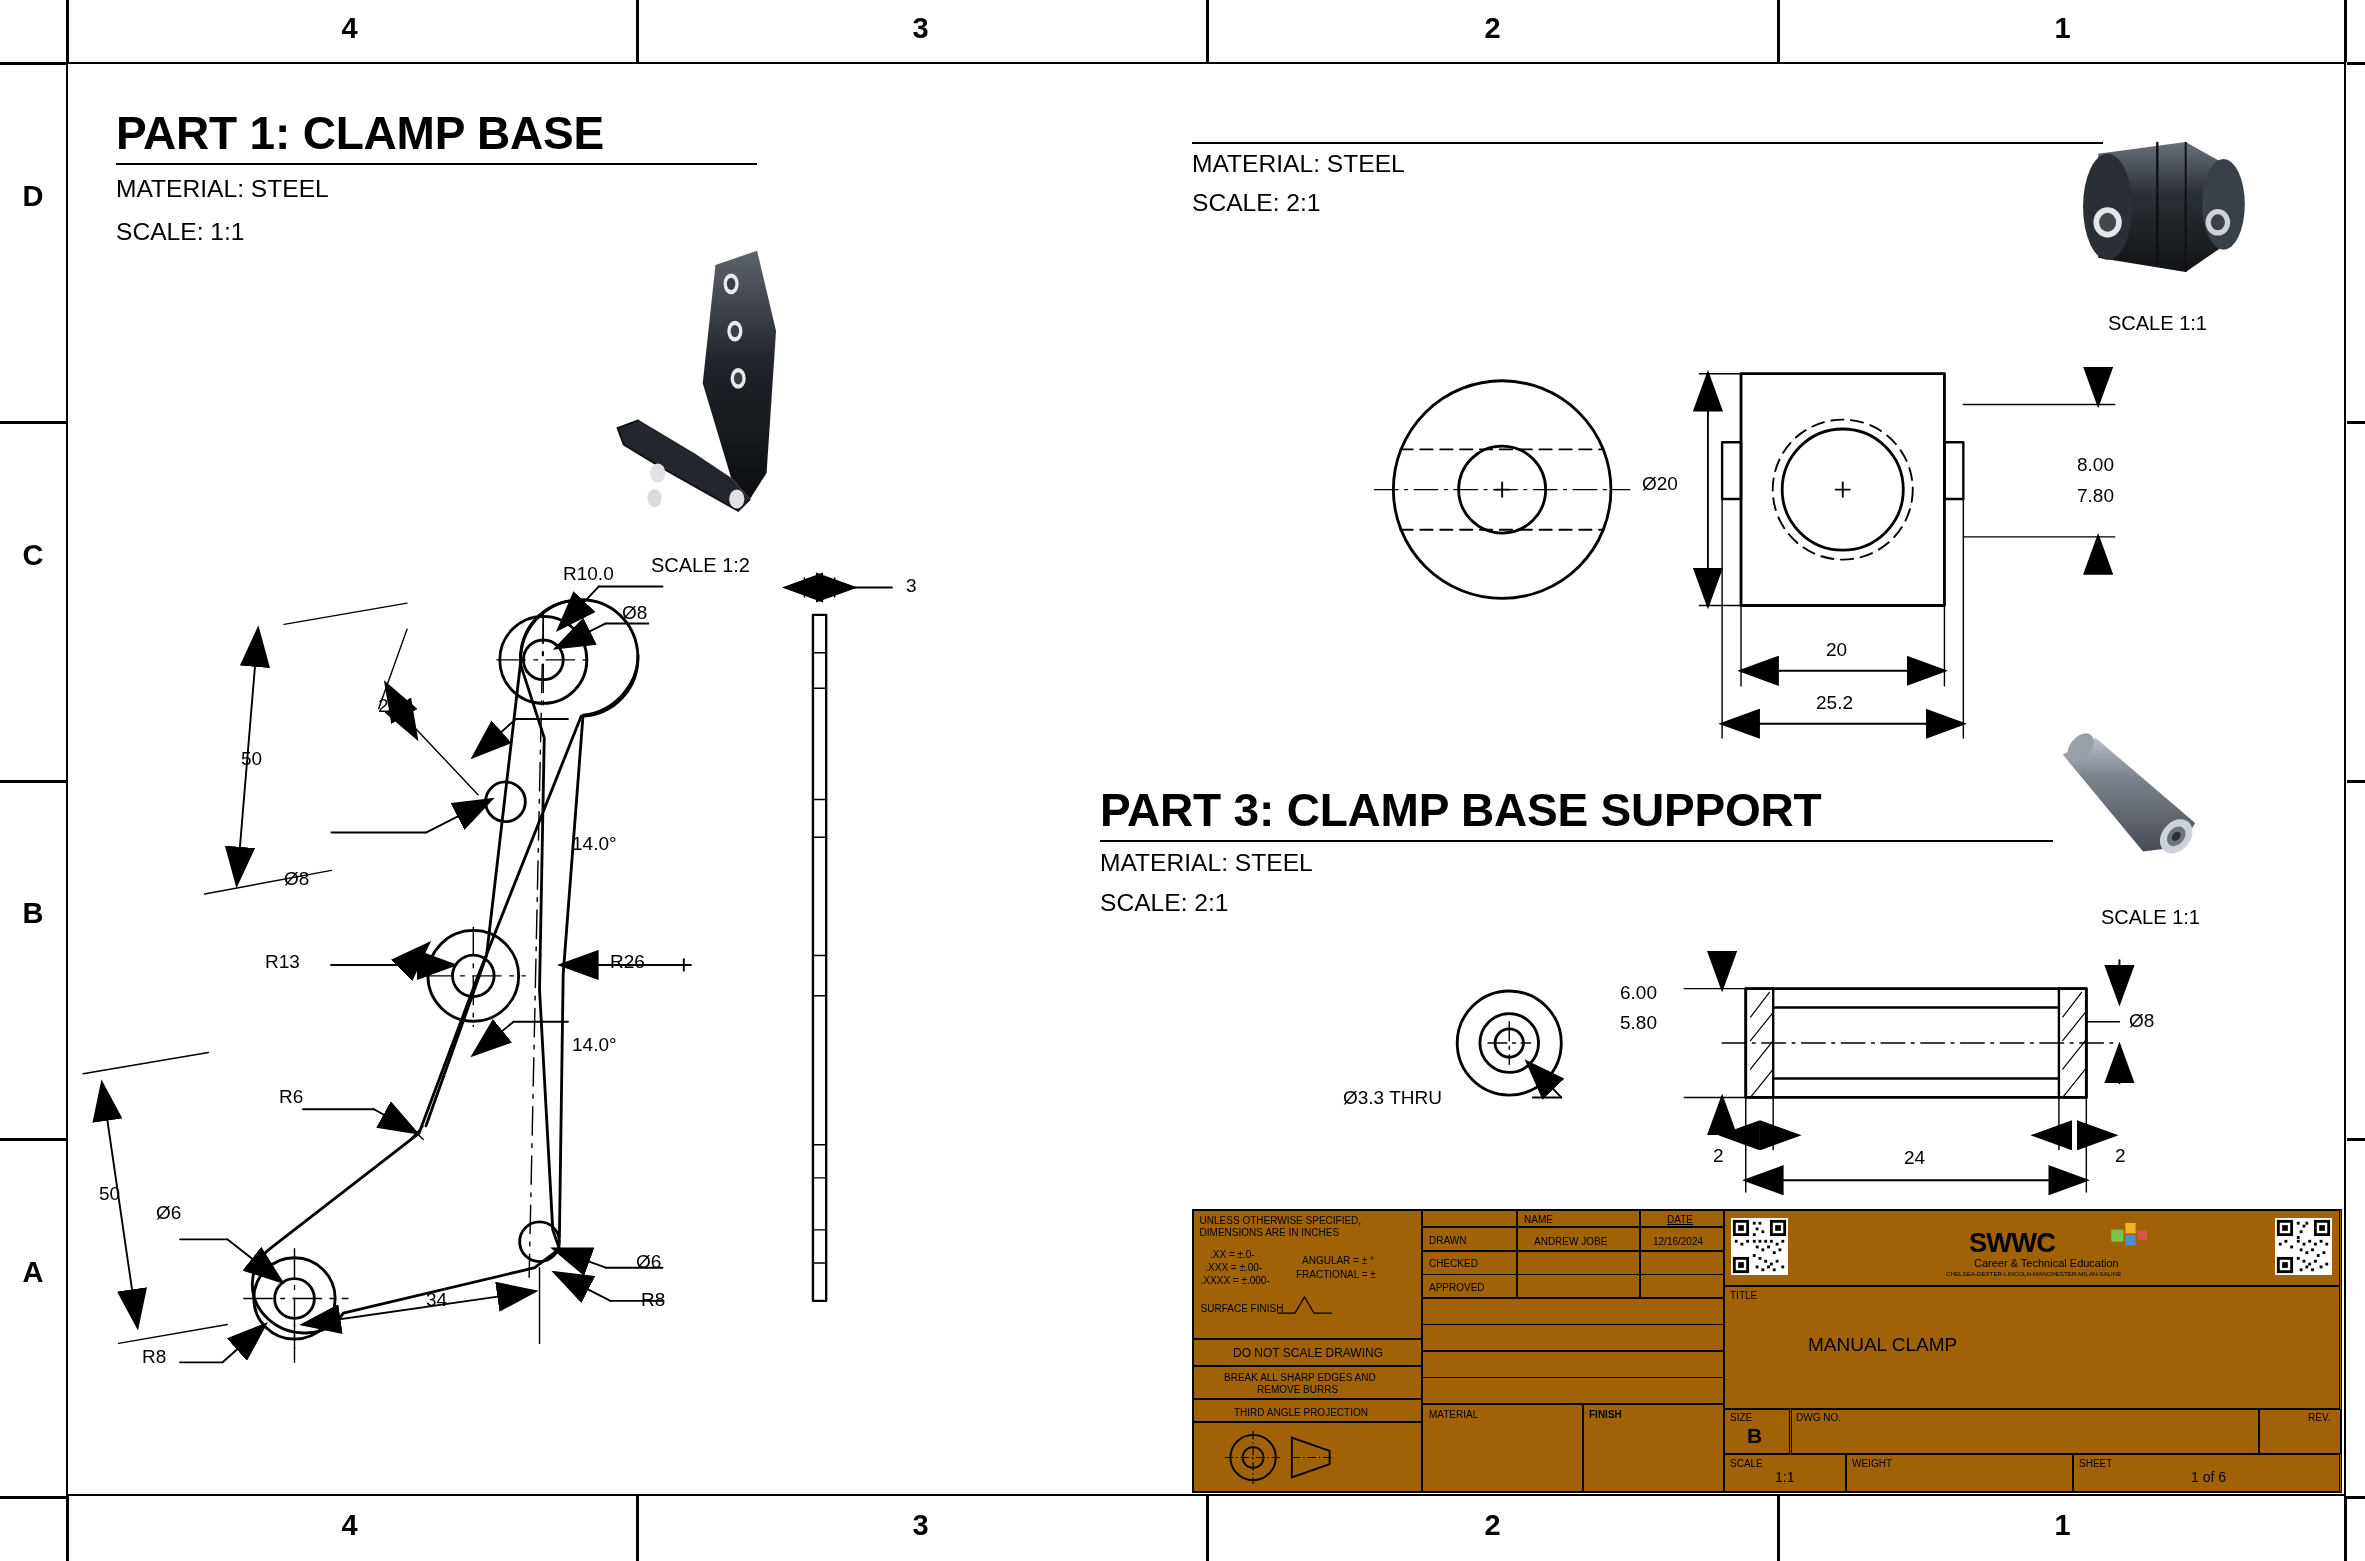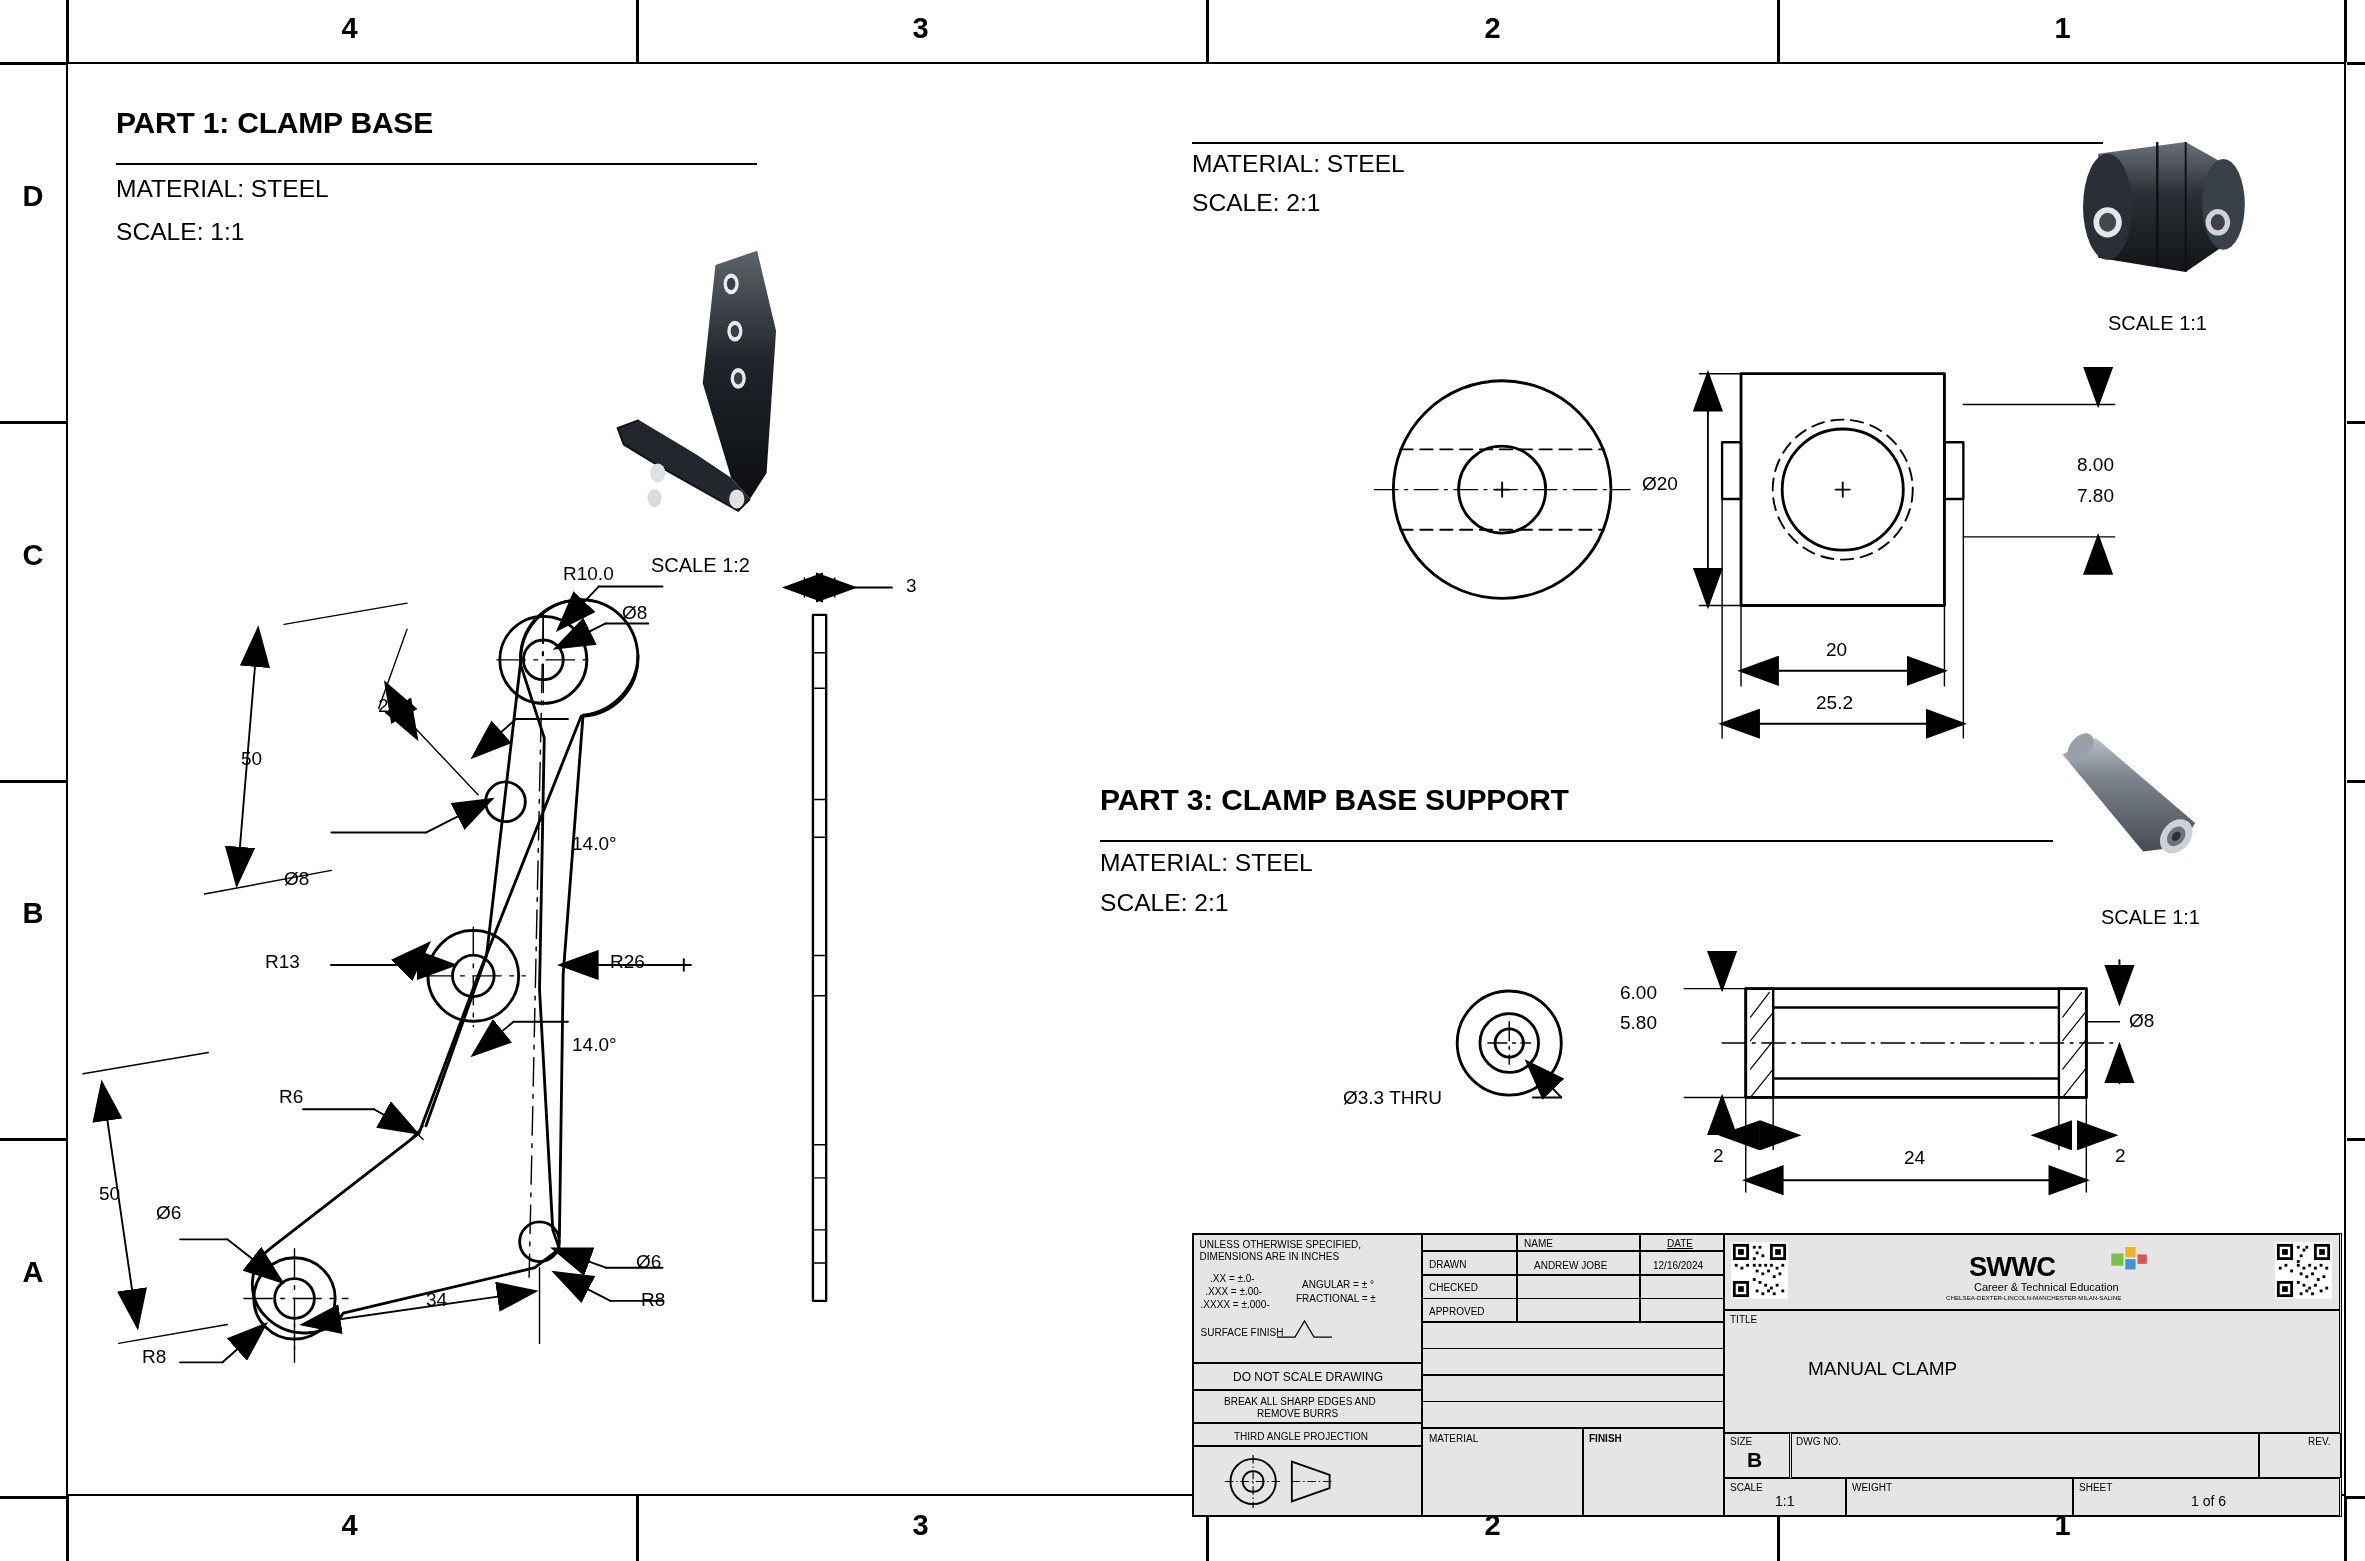--- a/index.html
+++ b/index.html
@@ -5,28 +5,28 @@
   html,body{margin:0;padding:0;background:#ffffff;}
   body{width:2413px;height:1561px;font-family:"Liberation Sans",sans-serif;color:#000;overflow:hidden;}
   .sheet{position:relative;width:2413px;height:1561px;background:#fff;}
 
   
   .frame-outer{position:absolute;left:66px;top:62px;width:2280px;height:1434px;border:2.8px solid #000;box-sizing:border-box;}
   .zone-label{position:absolute;font-size:29px;font-weight:700;text-align:center;}
   .tick{position:absolute;background:#000;}
 
   
-  .big-title{font-size:30px;font-weight:700;letter-spacing:-0.2px;white-space:nowrap;}
+  .big-title{font-size:46px;font-weight:700;letter-spacing:-0.2px;white-space:nowrap;}
   .sub{font-size:24.6px;font-weight:400;white-space:nowrap;}
   .rule{position:absolute;height:2.4px;background:#000;}
   .scale-note{position:absolute;font-size:20px;white-space:nowrap;}
   .dimtext{position:absolute;font-size:19px;white-space:nowrap;}
 
   
-  .tb{position:absolute;left:1192px;top:1209px;width:1150px;height:284px;border:1.9px solid #000;box-sizing:border-box;background:#e5e5e5;margin-top:24px;}
+  .tb{position:absolute;left:1192px;top:1209px;width:1150px;height:284px;border:1.9px solid #000;box-sizing:border-box;background:#a16207;}
   .tb .cell{position:absolute;box-sizing:border-box;border:0.9px solid #000;}
   .tb .t{position:absolute;font-size:10px;line-height:1.15;white-space:nowrap;}
   .tb .t.c{font-size:12px;}
   .tb .t.b{font-weight:700;}
 
   
   svg{display:block;}
   .ink{position:absolute;left:0;top:0;}
 </style>
 </head>

